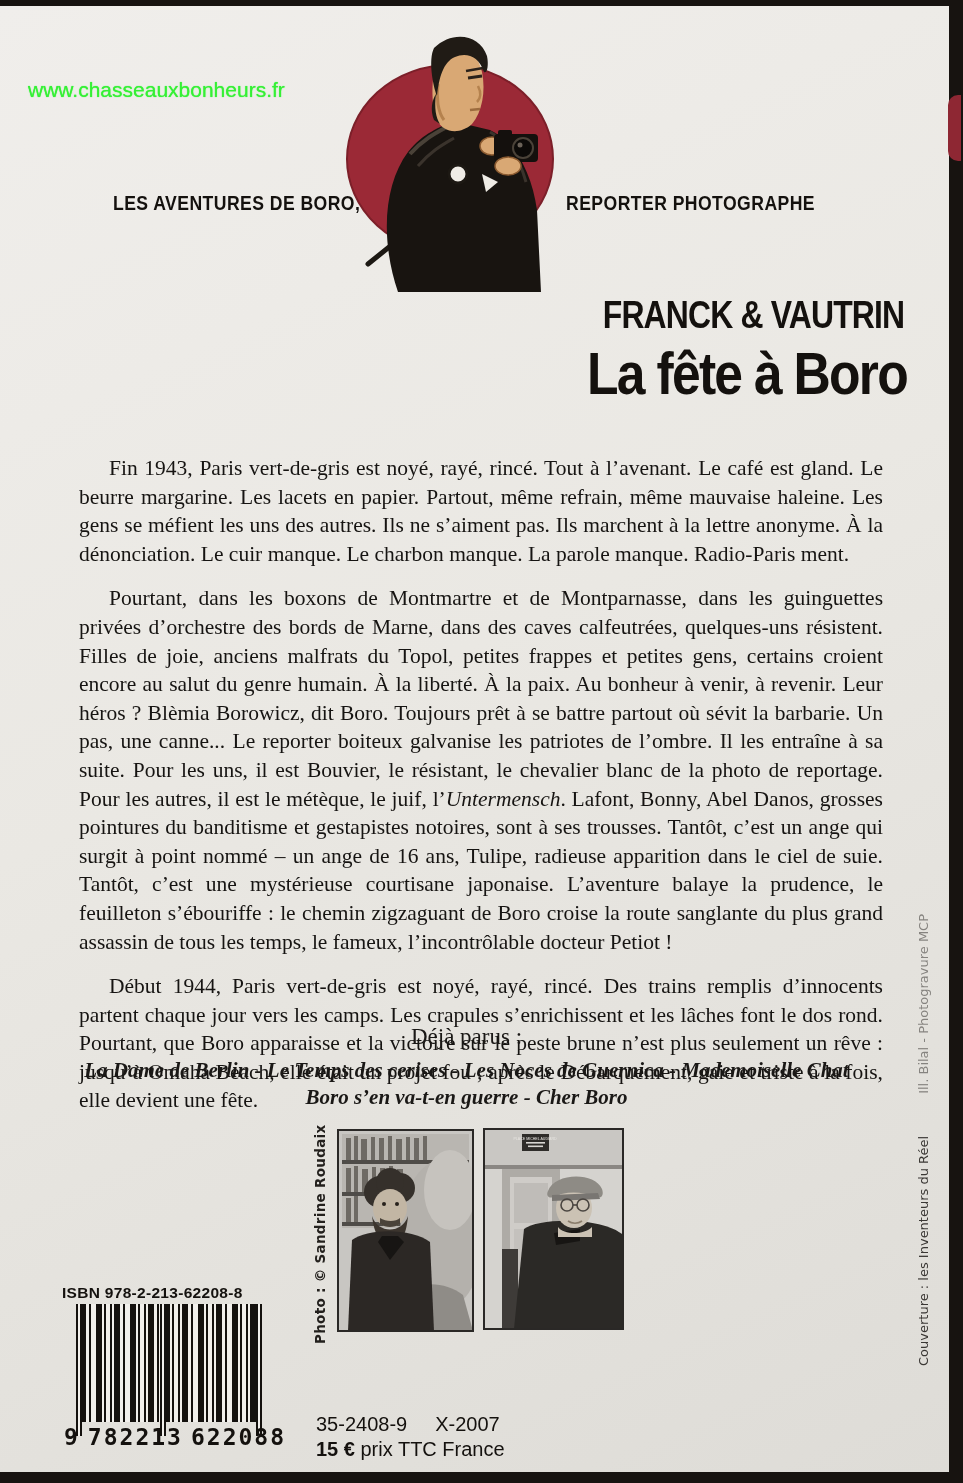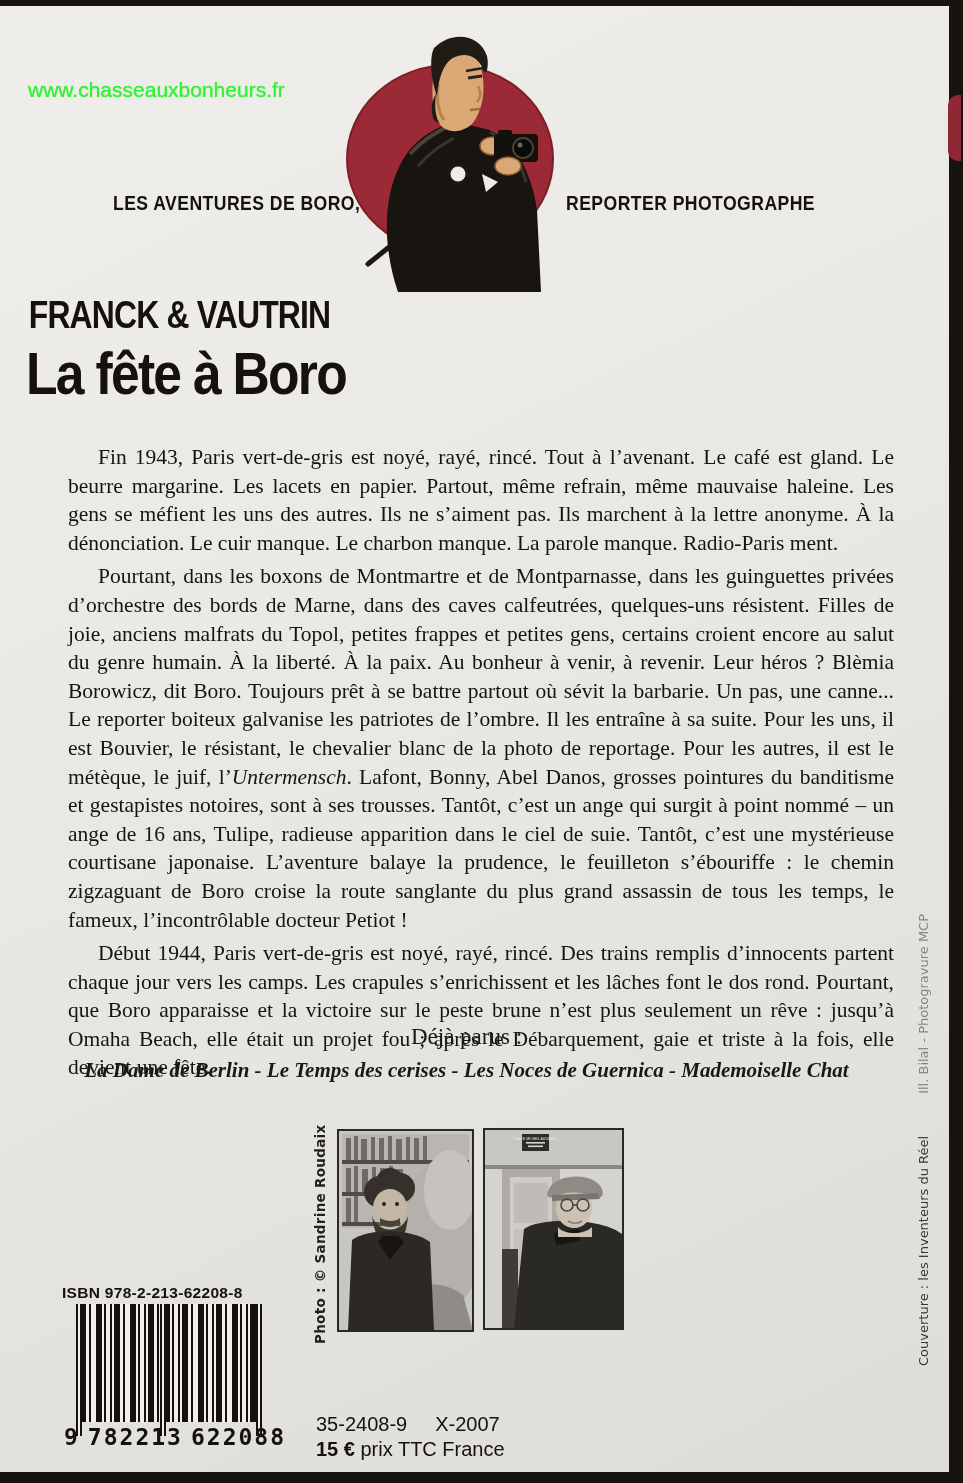--- a/index.html
+++ b/index.html
@@ -27,31 +27,31 @@
   .series-label{
     position:absolute;top:186px;
     font-family:"Liberation Sans",sans-serif;font-weight:700;font-size:20px;
     color:#14110e;white-space:nowrap;transform:scaleX(.88);transform-origin:0 0;
     letter-spacing:.5px;
   }
   .series-left{left:113px;}
   .series-right{left:566px;}
   .hero{position:absolute;left:340px;top:18px;width:240px;height:272px;}
   
-  .title-wrap{position:absolute;left:0;right:16px;top:288px;text-align:left;color:#14110e;}
+  .title-wrap{position:absolute;left:12px;right:16px;top:288px;text-align:right;color:#14110e;}
   .authors{font-family:"Liberation Sans",sans-serif;font-weight:700;font-size:38px;
     display:inline-block;transform:scaleX(.84);letter-spacing:-1px;}
   .book-title{font-family:"Liberation Sans",sans-serif;font-weight:700;font-size:60px;
     display:inline-block;transform:scaleX(.86);letter-spacing:-2px;margin-top:2px;}
   
   .synopsis{
     position:absolute;left:63px;width:836px;top:432px;
     font-size:21.5px;line-height:28.6px;color:#161412;text-align:justify;
   }
-  .synopsis p{margin:5px;text-indent:30px;}
+  .synopsis p{margin:16px;text-indent:30px;}
   
   .parus{position:absolute;left:0;right:16px;top:1018px;text-align:center;color:#1a1816;}
   .parus-head{font-size:23px;margin:0 0 8px 0;}
   .parus-line{font-size:21px;font-style:italic;font-weight:700;margin:2px 0;}
   
   .photo{position:absolute;border:1px solid #2a2826;background:#cfcdc9;}
   .photo-left{left:337px;top:1123px;width:135px;height:201px;}
   .photo-right{left:483px;top:1122px;width:139px;height:200px;}
   .vtext{
     position:absolute;white-space:nowrap;transform:rotate(-90deg);transform-origin:0 0;
@@ -141,20 +141,21 @@
 
   <div class="synopsis">
     <p>Fin 1943, Paris vert-de-gris est noyé, rayé, rincé. Tout à l’avenant. Le café est gland. Le beurre margarine. Les lacets en papier. Partout, même refrain, même mauvaise haleine. Les gens se méfient les uns des autres. Ils ne s’aiment pas. Ils marchent à la lettre anonyme. À la dénonciation. Le cuir manque. Le charbon manque. La parole manque. Radio-Paris ment.</p>
     <p><span>Pourtant, dans les boxons de Montmartre et de Montparnasse, dans les guinguettes privées d’orchestre des bords de Marne, dans des caves calfeutrées, quelques-uns résistent. Filles de joie, anciens malfrats du Topol, petites frappes et petites gens, certains croient encore au salut du genre humain. À la liberté. À la paix. Au bonheur à venir, à revenir. Leur héros ? Blèmia Borowicz, dit Boro. Toujours prêt à se battre partout où sévit la barbarie. Un pas, une canne... Le reporter boiteux galvanise les patriotes de l’ombre. Il les entraîne à sa suite. Pour les uns, il est Bouvier, le résistant, le chevalier blanc de la photo de reportage. Pour les autres, il est le métèque, le juif, l’</span><i>Untermensch</i><span>. Lafont, Bonny, Abel Danos, grosses pointures du banditisme et gestapistes notoires, sont à ses trousses. Tantôt, c’est un ange qui surgit à point nommé – un ange de 16 ans, Tulipe, radieuse apparition dans le ciel de suie. Tantôt, c’est une mystérieuse courtisane japonaise. L’aventure balaye la prudence, le feuilleton s’ébouriffe : le chemin zigzaguant de Boro croise la route sanglante du plus grand assassin de tous les temps, le fameux, l’incontrôlable docteur Petiot !</span></p>
     <p>Début 1944, Paris vert-de-gris est noyé, rayé, rincé. Des trains remplis d’innocents partent chaque jour vers les camps. Les crapules s’enrichissent et les lâches font le dos rond. Pourtant, que Boro apparaisse et la victoire sur le peste brune n’est plus seulement un rêve : jusqu’à Omaha Beach, elle était un projet fou ; après le Débarquement, gaie et triste à la fois, elle devient une fête.</p>
   </div>
 
   <div class="parus">
     <p class="parus-head">Déjà parus :</p>
     <p class="parus-line">La Dame de Berlin - Le Temps des cerises - Les Noces de Guernica - Mademoiselle Chat</p>
+    <p class="parus-line">Boro s’en va-t-en guerre - Cher Boro</p>
   </div>
 
   <div class="vtext photo-caption">Photo : © Sandrine Roudaix</div>
 
   <svg class="photo photo-left" viewBox="0 0 135 201">
     <rect x="0" y="0" width="135" height="201" fill="#c8c6c2"></rect>
 
     <g>
       <rect x="4" y="4" width="127" height="94" fill="#b9b6b1"></rect>
       <rect x="4" y="30" width="127" height="4" fill="#4f4c48"></rect>

